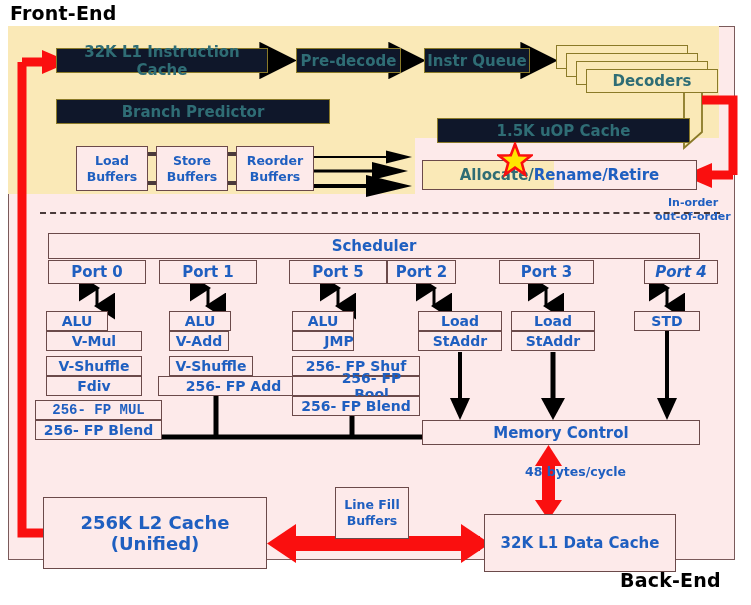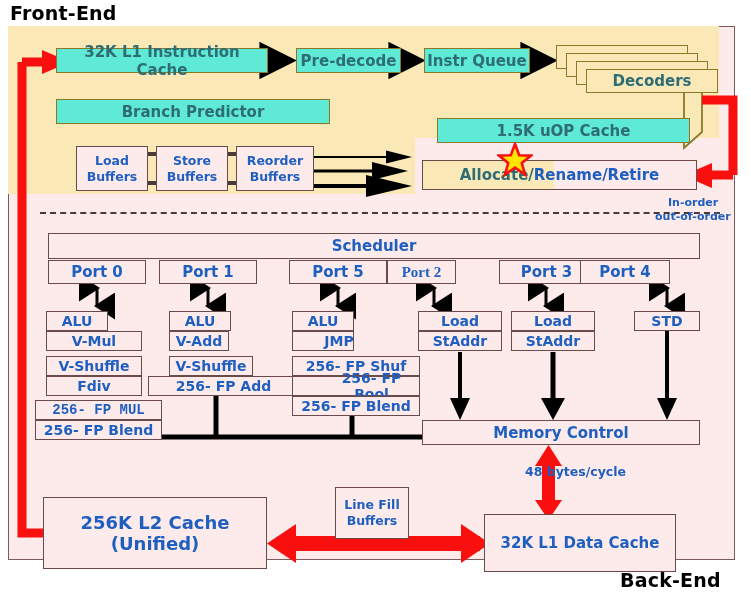--- a/index.html
+++ b/index.html
@@ -17,21 +17,21 @@
       background:#fae9b7;}
   #front-end-region-lower{left:8px;top:138px;width:407px;height:56px;
       background:#fae9b7;}
 
   
   .corner-label{font-weight:bold;font-size:19px;color:#000;letter-spacing:0.2px;}
   #front-end-label{left:10px;top:2px;}
   #back-end-label{left:620px;top:569px;}
 
   
-  .fe-box{background:#5eead4;border:1.6px solid #8a7a28;
+  .fe-box{background:#0f172a;border:1.6px solid #8a7a28;
       color:#2f6d75;font-weight:bold;font-size:15px;
       display:flex;align-items:center;justify-content:center;text-align:center;}
   .be-box{background:#fdeaea;border:1.4px solid #6b4a4a;
       color:#1f5fc0;font-weight:bold;font-size:15px;
       display:flex;align-items:center;justify-content:center;text-align:center;}
   .be-box.small{font-size:12.5px;line-height:1.25;flex-direction:column;}
 
   
   #l1i{left:56px;top:48px;width:212px;height:25px;}
   #predecode{left:296px;top:48px;width:105px;height:25px;}
@@ -69,38 +69,38 @@
       border-top:2.2px dashed #4a3a3a;}
   #inorder-label{left:668px;top:196px;color:#1f5fc0;font-weight:bold;font-size:11px;}
   #ooo-label{left:655px;top:210px;color:#1f5fc0;font-weight:bold;font-size:11px;}
 
   
   #scheduler{left:48px;top:233px;width:652px;height:26px;}
   .port{height:24px;top:260px;}
   #port0{left:48px;width:98px;}
   #port1{left:159px;width:98px;}
   #port5{left:289px;width:98px;}
-  #port2{left:387px;width:69px;font-family:Liberation Serif, serif;}
+  #port2{left:387px;width:69px;}
   #port3{left:499px;width:95px;}
-  #port4{left:580px;width:90px;}
+  #port4{left:644px;width:74px;font-style:italic;}
 
   
   .eu{height:20px;font-size:14px;}
   
   #p0-alu{left:46px;top:311px;width:62px;}
   #p0-vmul{left:46px;top:331px;width:96px;}
   #p0-vshuf{left:46px;top:356px;width:96px;}
   #p0-fdiv{left:46px;top:376px;width:96px;}
   #p0-fpmul{left:35px;top:400px;width:127px;font-family:Liberation Mono, monospace;}
   #p0-fpblend{left:35px;top:420px;width:127px;}
   
   #p1-alu{left:169px;top:311px;width:62px;}
   #p1-vadd{left:169px;top:331px;width:60px;}
   #p1-vshuf{left:169px;top:356px;width:84px;}
-  #p1-fpadd{left:148px;top:376px;width:151px;}
+  #p1-fpadd{left:158px;top:376px;width:151px;}
   
   #p5-alu{left:292px;top:311px;width:62px;}
   #p5-jmp{left:292px;top:331px;width:62px;padding-left:32px;}
   #p5-shuf{left:292px;top:356px;width:128px;}
   #p5-bool{left:292px;top:376px;width:128px;padding-left:31px;}
   #p5-blend{left:292px;top:396px;width:128px;}
   
   #p2-load{left:418px;top:311px;width:84px;}
   #p2-staddr{left:418px;top:331px;width:84px;}
   

